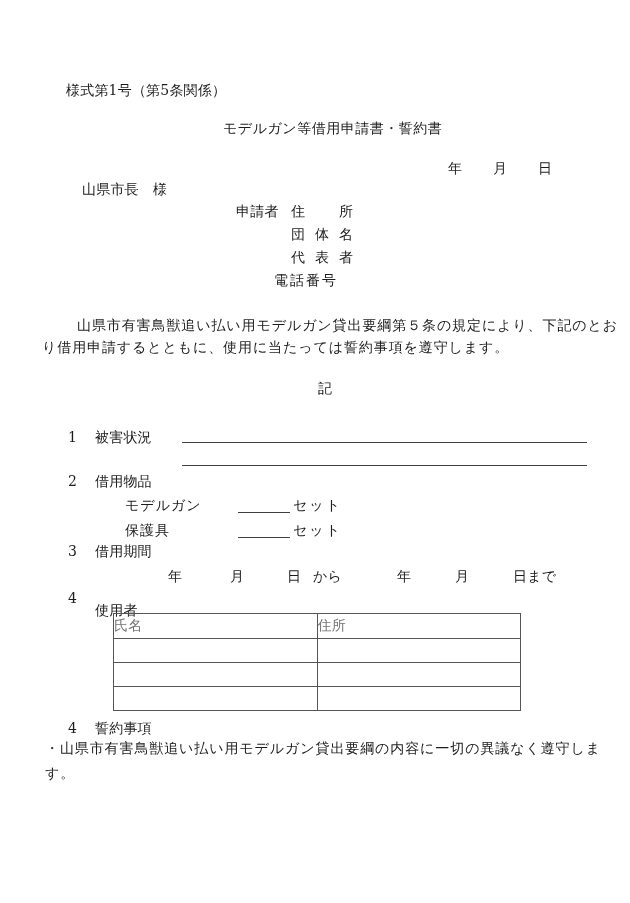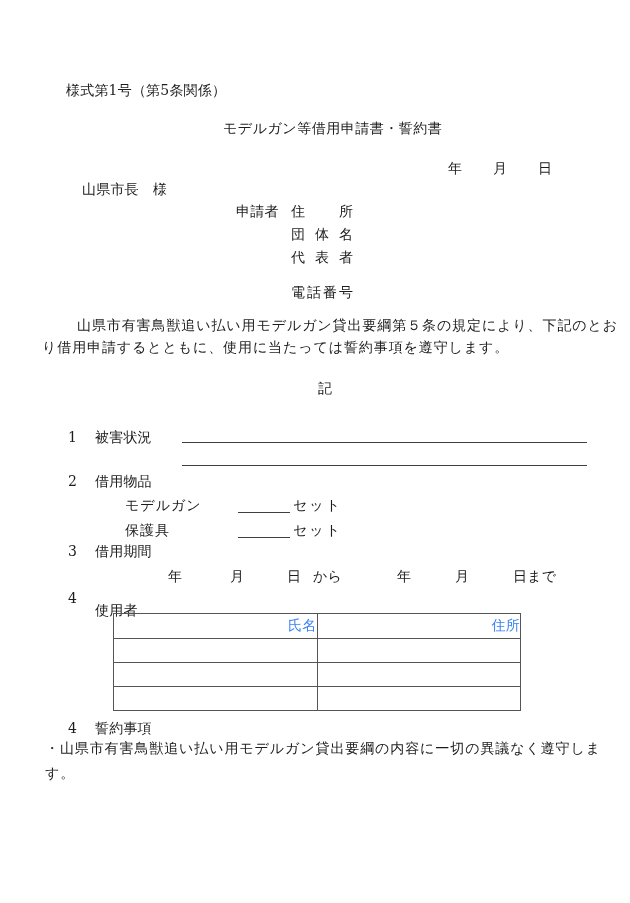--- a/index.html
+++ b/index.html
@@ -46,23 +46,23 @@
     position:absolute;
     left:113px;top:613px;
     width:408px;
     border-collapse:collapse;
     table-layout:fixed;
   }
   table.users td,table.users th{
     border:1px solid #555;
     font-weight:normal;
     font-size:14px;
-    text-align:right;
+    text-align:left;
     padding:0;
-    color:#3b82f6;
+    color:#737373;
     letter-spacing:0.2px;
   }
   table.users th{height:24px;}
   table.users td{height:23px;}
 </style>
 </head>
 <body>
 
 <div class="page">
 
@@ -75,21 +75,21 @@
     <span>月</span>
     <span>日</span>
   </div>
 
   <span class="t" style="left:82px;top:179px;">山県市長　様</span>
 
   <span class="t" style="left:236px;top:201px;">申請者</span>
   <span class="jfield" style="left:291px;top:201px;">住所</span>
   <span class="jfield" style="left:291px;top:224px;">団体名</span>
   <span class="jfield" style="left:291px;top:247px;">代表者</span>
-  <span class="jfield" style="left:291px;top:270px;margin-top:12px;">電話番号</span>
+  <span class="jfield" style="left:274px;top:270px;">電話番号</span>
 
   <span class="t flow" style="left:77px;top:315px;">山県市有害鳥獣追い払い用モデルガン貸出要綱第５条の規定により、下記のとお</span>
   <span class="t flow" style="left:42px;top:337px;">り借用申請するとともに、使用に当たっては誓約事項を遵守します。</span>
 
   <span class="t" style="left:318px;top:378px;">記</span>
 
   <span class="t" style="left:68px;top:427px;">1</span>
   <span class="t" style="left:95px;top:427px;">被害状況</span>
   <div class="rule" style="left:182px;top:442px;width:405px;"></div>
   <div class="rule" style="left:182px;top:465px;width:405px;"></div>

